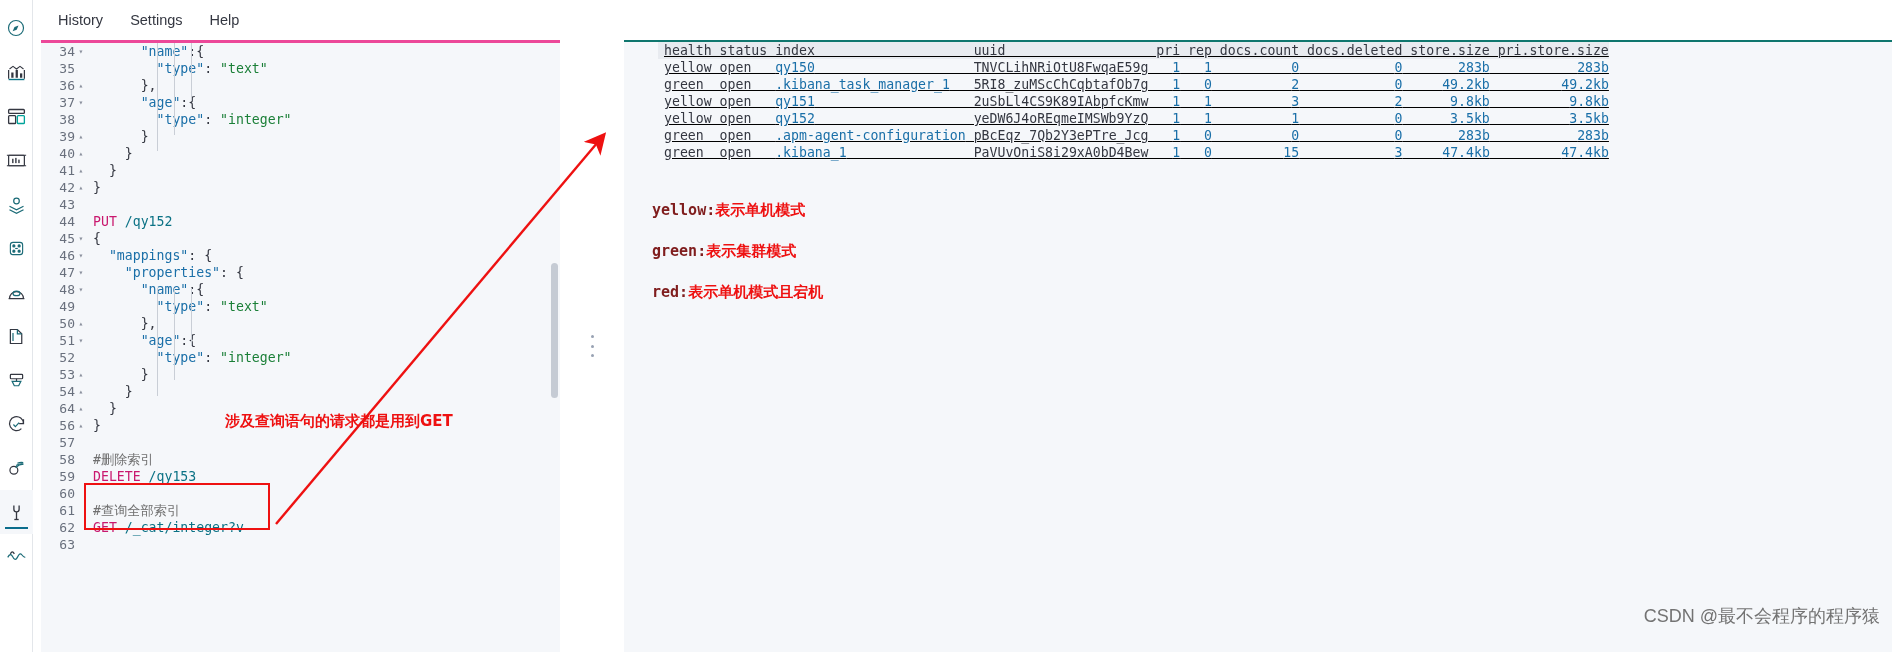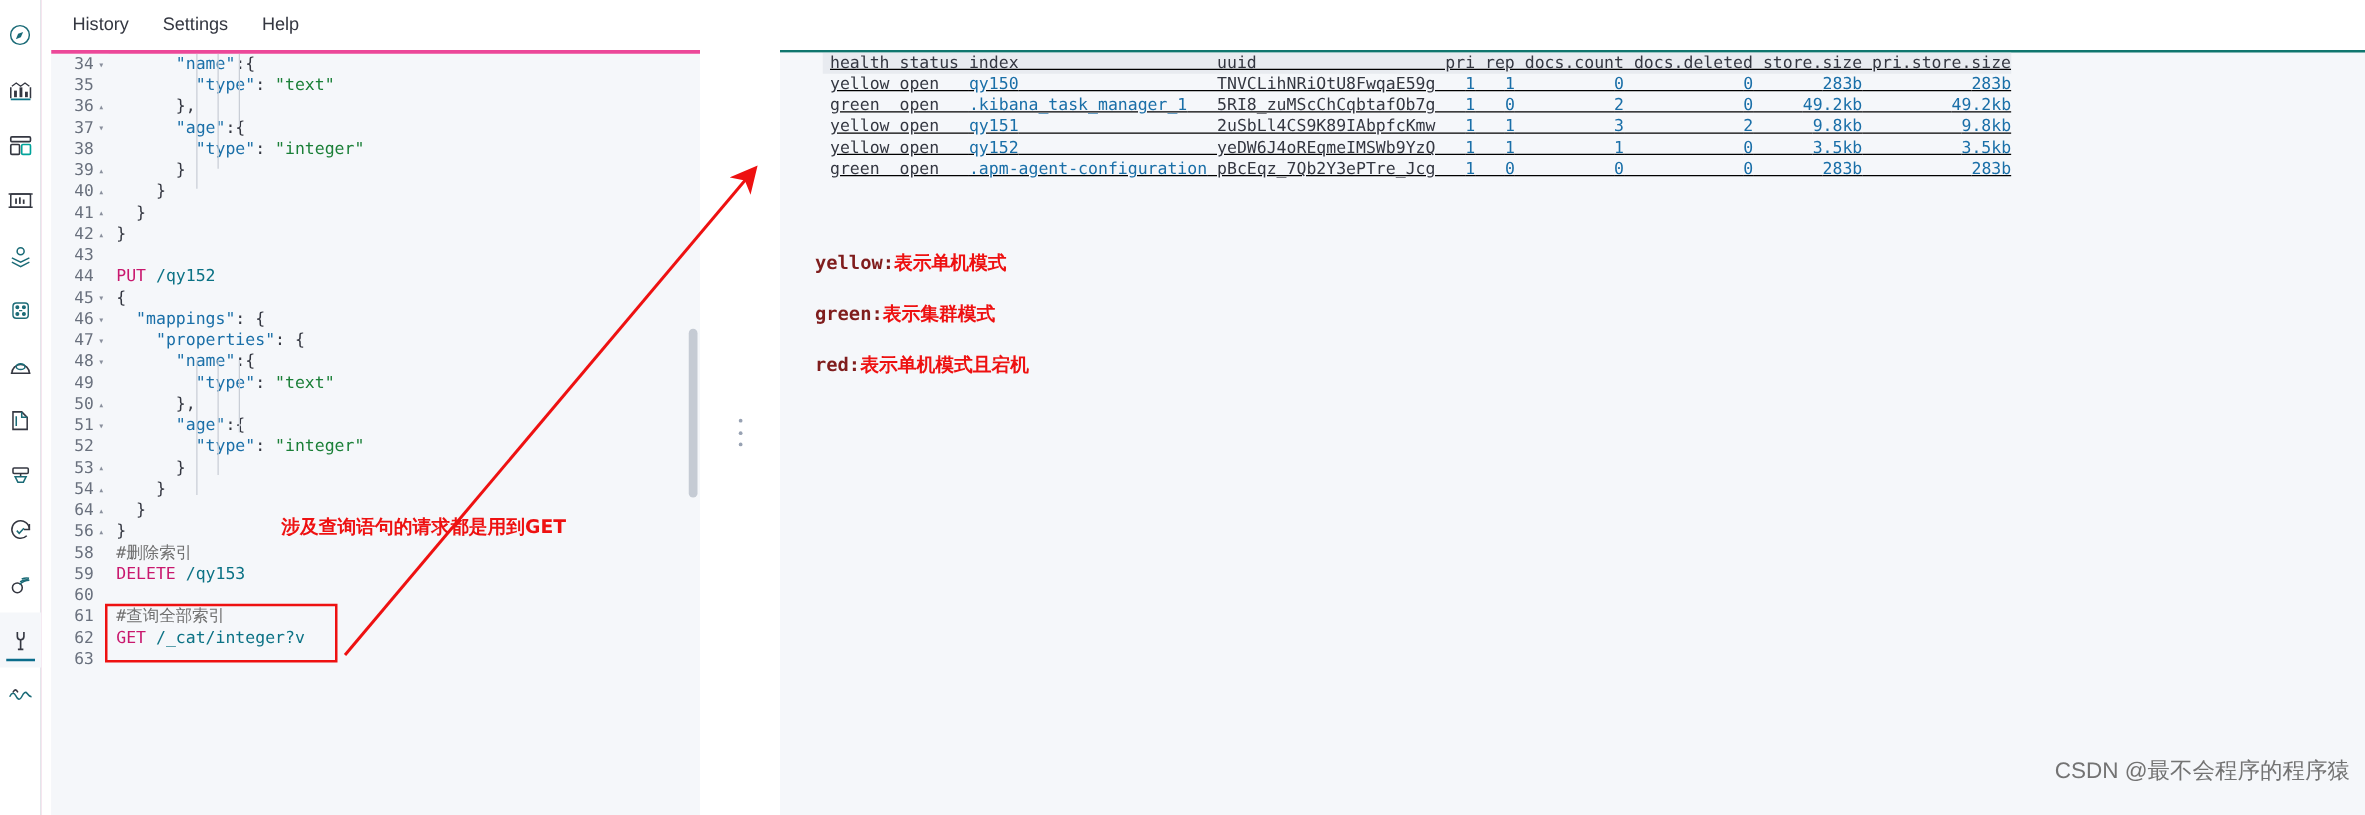--- a/index.html
+++ b/index.html
@@ -47,21 +47,21 @@
     background: #0b6d8c;
   }
   .rail-item svg { display: block; }
 
   
   .main {
     flex: 1;
     height: 652px;
     display: flex;
     flex-direction: column;
-    background: #ec4899;
+    background: #0c4a6e;
     min-width: 0;
   }
 
   
   .menubar {
     height: 40px;
     flex: 0 0 40px;
     display: flex;
     align-items: center;
     padding-left: 14px;
@@ -406,20 +406,21 @@
             <div class="ln-row"><span class="ln">47</span><span class="fold">▾</span><span class="ln-text">    <span class="t-key">"properties"</span>: {</span></div>
             <div class="ln-row"><span class="ln">48</span><span class="fold">▾</span><span class="ln-text">      <span class="t-key">"name"</span>:{</span></div>
             <div class="ln-row"><span class="ln">49</span><span class="fold"></span><span class="ln-text">        <span class="t-key">"type"</span>: <span class="t-str">"text"</span></span></div>
             <div class="ln-row"><span class="ln">50</span><span class="fold">▴</span><span class="ln-text">      },</span></div>
             <div class="ln-row"><span class="ln">51</span><span class="fold">▾</span><span class="ln-text">      <span class="t-key">"age"</span>:{</span></div>
             <div class="ln-row"><span class="ln">52</span><span class="fold"></span><span class="ln-text">        <span class="t-key">"type"</span>: <span class="t-str">"integer"</span></span></div>
             <div class="ln-row"><span class="ln">53</span><span class="fold">▴</span><span class="ln-text">      }</span></div>
             <div class="ln-row"><span class="ln">54</span><span class="fold">▴</span><span class="ln-text">    }</span></div>
             <div class="ln-row"><span class="ln">64</span><span class="fold">▴</span><span class="ln-text">  }</span></div>
             <div class="ln-row"><span class="ln">56</span><span class="fold">▴</span><span class="ln-text">}</span></div>
+            <div class="ln-row"><span class="ln">57</span><span class="fold"></span><span class="ln-text"></span></div>
             <div class="ln-row"><span class="ln">58</span><span class="fold"></span><span class="ln-text"><span class="t-cmt">#删除索引</span></span></div>
             <div class="ln-row"><span class="ln">59</span><span class="fold"></span><span class="ln-text"><span class="t-meth">DELETE</span> <span class="t-url">/qy153</span></span></div>
             <div class="ln-row"><span class="ln">60</span><span class="fold"></span><span class="ln-text"></span></div>
             <div class="ln-row"><span class="ln">61</span><span class="fold"></span><span class="ln-text"><span class="t-cmt">#查询全部索引</span></span></div>
             <div class="ln-row"><span class="ln">62</span><span class="fold"></span><span class="ln-text"><span class="t-meth">GET</span> <span class="t-url">/_cat/integer?v</span></span></div>
             <div class="ln-row"><span class="ln">63</span><span class="fold"></span><span class="ln-text"></span></div>
           </div>
         <div class="v-scroll" id="editor-scroll" style="top: 220px; height: 135px;"></div>
       <div class="guide" style="left: 116px; top: 0px; height: 108px;"></div>
           <div class="guide" style="left: 133px; top: 0px; height: 92px;"></div>
@@ -439,21 +440,21 @@
 
       <div class="pane output-pane">
         <div class="out-gutter-bg"></div>
         <div class="out-code" id="output-code">
             <div class="out-row header-row"><span class="out-ln">1</span><span class="out-text">health status index                    uuid                   pri rep docs.count docs.deleted store.size pri.store.size</span></div>
             <div class="out-row"><span class="out-ln">2</span><span class="out-text">yellow open   <span class="num">qy150</span>                    TNVCLihNRiOtU8FwqaE59g   <span class="num">1</span>   <span class="num">1</span>          <span class="num">0</span>            <span class="num">0</span>       <span class="num">283b</span>           <span class="num">283b</span></span></div>
             <div class="out-row"><span class="out-ln">3</span><span class="out-text">green  open   <span class="num">.kibana_task_manager_1</span>   5RI8_zuMScChCqbtafOb7g   <span class="num">1</span>   <span class="num">0</span>          <span class="num">2</span>            <span class="num">0</span>     <span class="num">49.2kb</span>         <span class="num">49.2kb</span></span></div>
             <div class="out-row"><span class="out-ln">4</span><span class="out-text">yellow open   <span class="num">qy151</span>                    2uSbLl4CS9K89IAbpfcKmw   <span class="num">1</span>   <span class="num">1</span>          <span class="num">3</span>            <span class="num">2</span>      <span class="num">9.8kb</span>          <span class="num">9.8kb</span></span></div>
             <div class="out-row"><span class="out-ln">5</span><span class="out-text">yellow open   <span class="num">qy152</span>                    yeDW6J4oREqmeIMSWb9YzQ   <span class="num">1</span>   <span class="num">1</span>          <span class="num">1</span>            <span class="num">0</span>      <span class="num">3.5kb</span>          <span class="num">3.5kb</span></span></div>
             <div class="out-row"><span class="out-ln">6</span><span class="out-text">green  open   <span class="num">.apm-agent-configuration</span> pBcEqz_7Qb2Y3ePTre_Jcg   <span class="num">1</span>   <span class="num">0</span>          <span class="num">0</span>            <span class="num">0</span>       <span class="num">283b</span>           <span class="num">283b</span></span></div>
-            <div class="out-row"><span class="out-ln">7</span></div>
+            <div class="out-row"><span class="out-ln">7</span><span class="out-text">green  open   <span class="num">.kibana_1</span>                PaVUvOniS8i29xA0bD4Bew   <span class="num">1</span>   <span class="num">0</span>         <span class="num">15</span>            <span class="num">3</span>     <span class="num">47.4kb</span>         <span class="num">47.4kb</span></span></div>
             <div class="out-row"><span class="out-ln">8</span><span class="out-text"></span></div>
           </div>
       </div>
     </div>
   </div>
 
   <div class="ann-cjk" id="get-note" style="left:225px; top:412px; font-size:15px;">涉及查询语句的请求都是用到GET</div>
 
   <div class="red-box" style="left:84px; top:483px; width:186px; height:47px;"></div>
 

